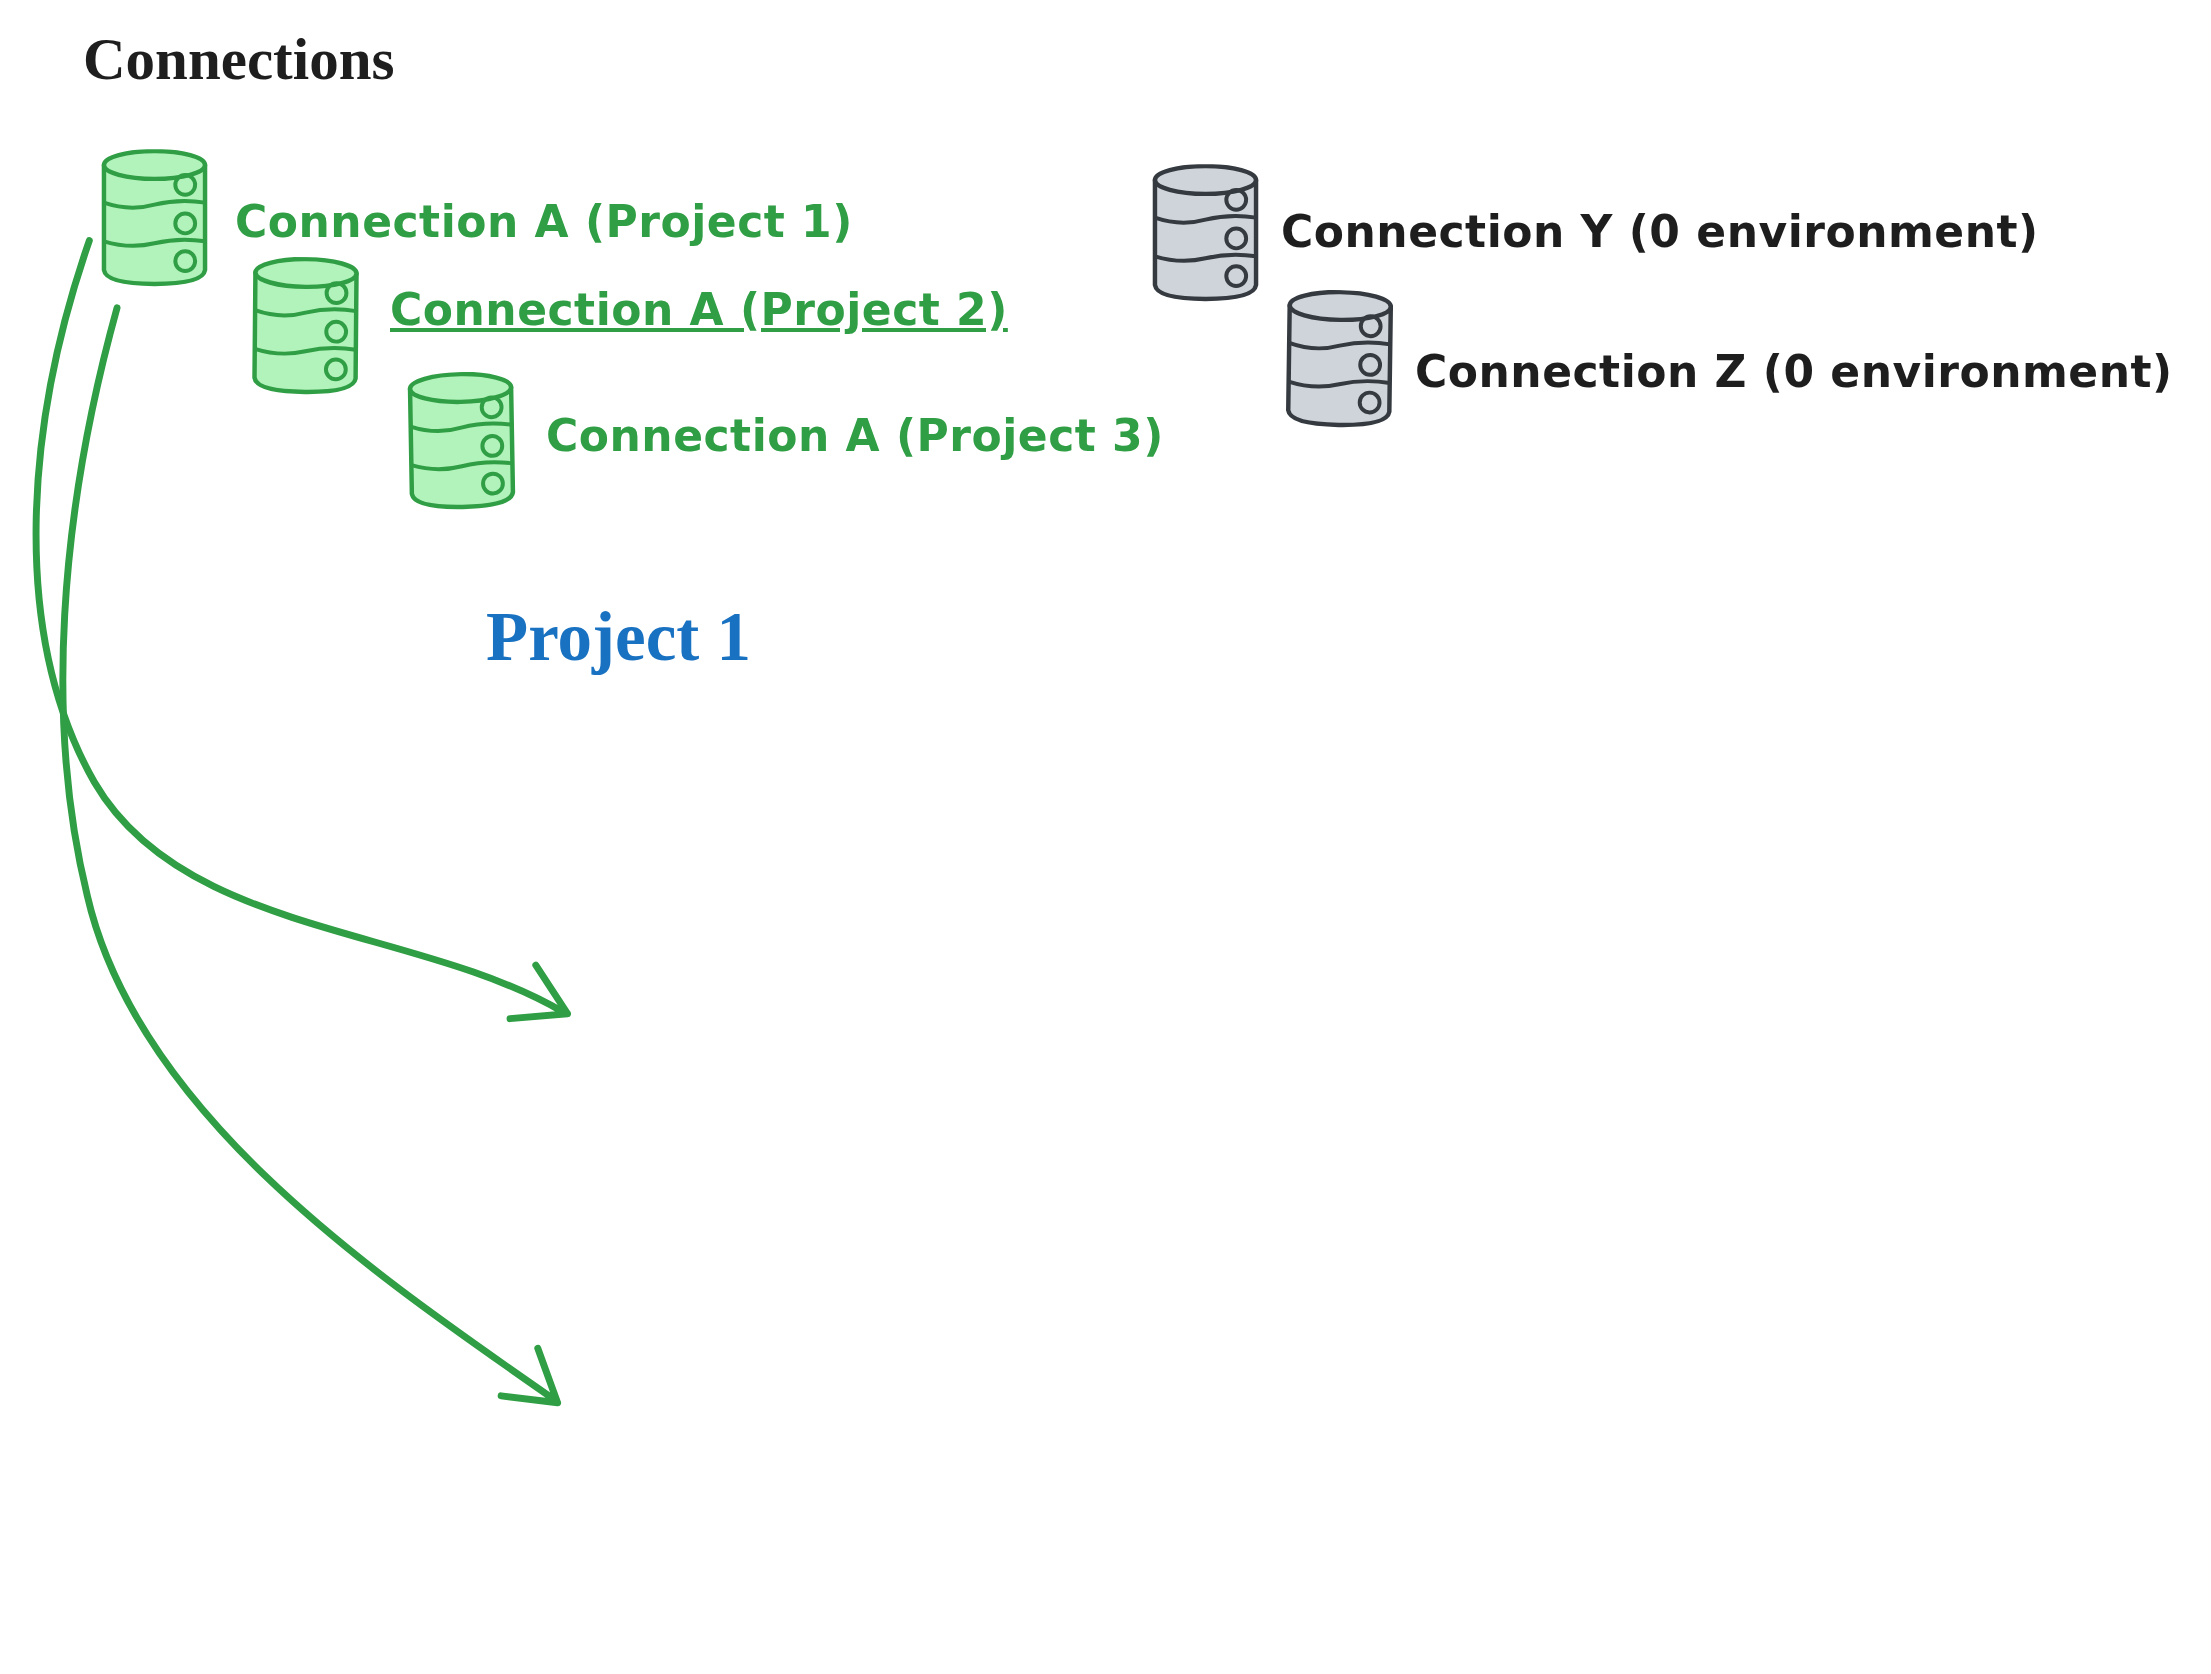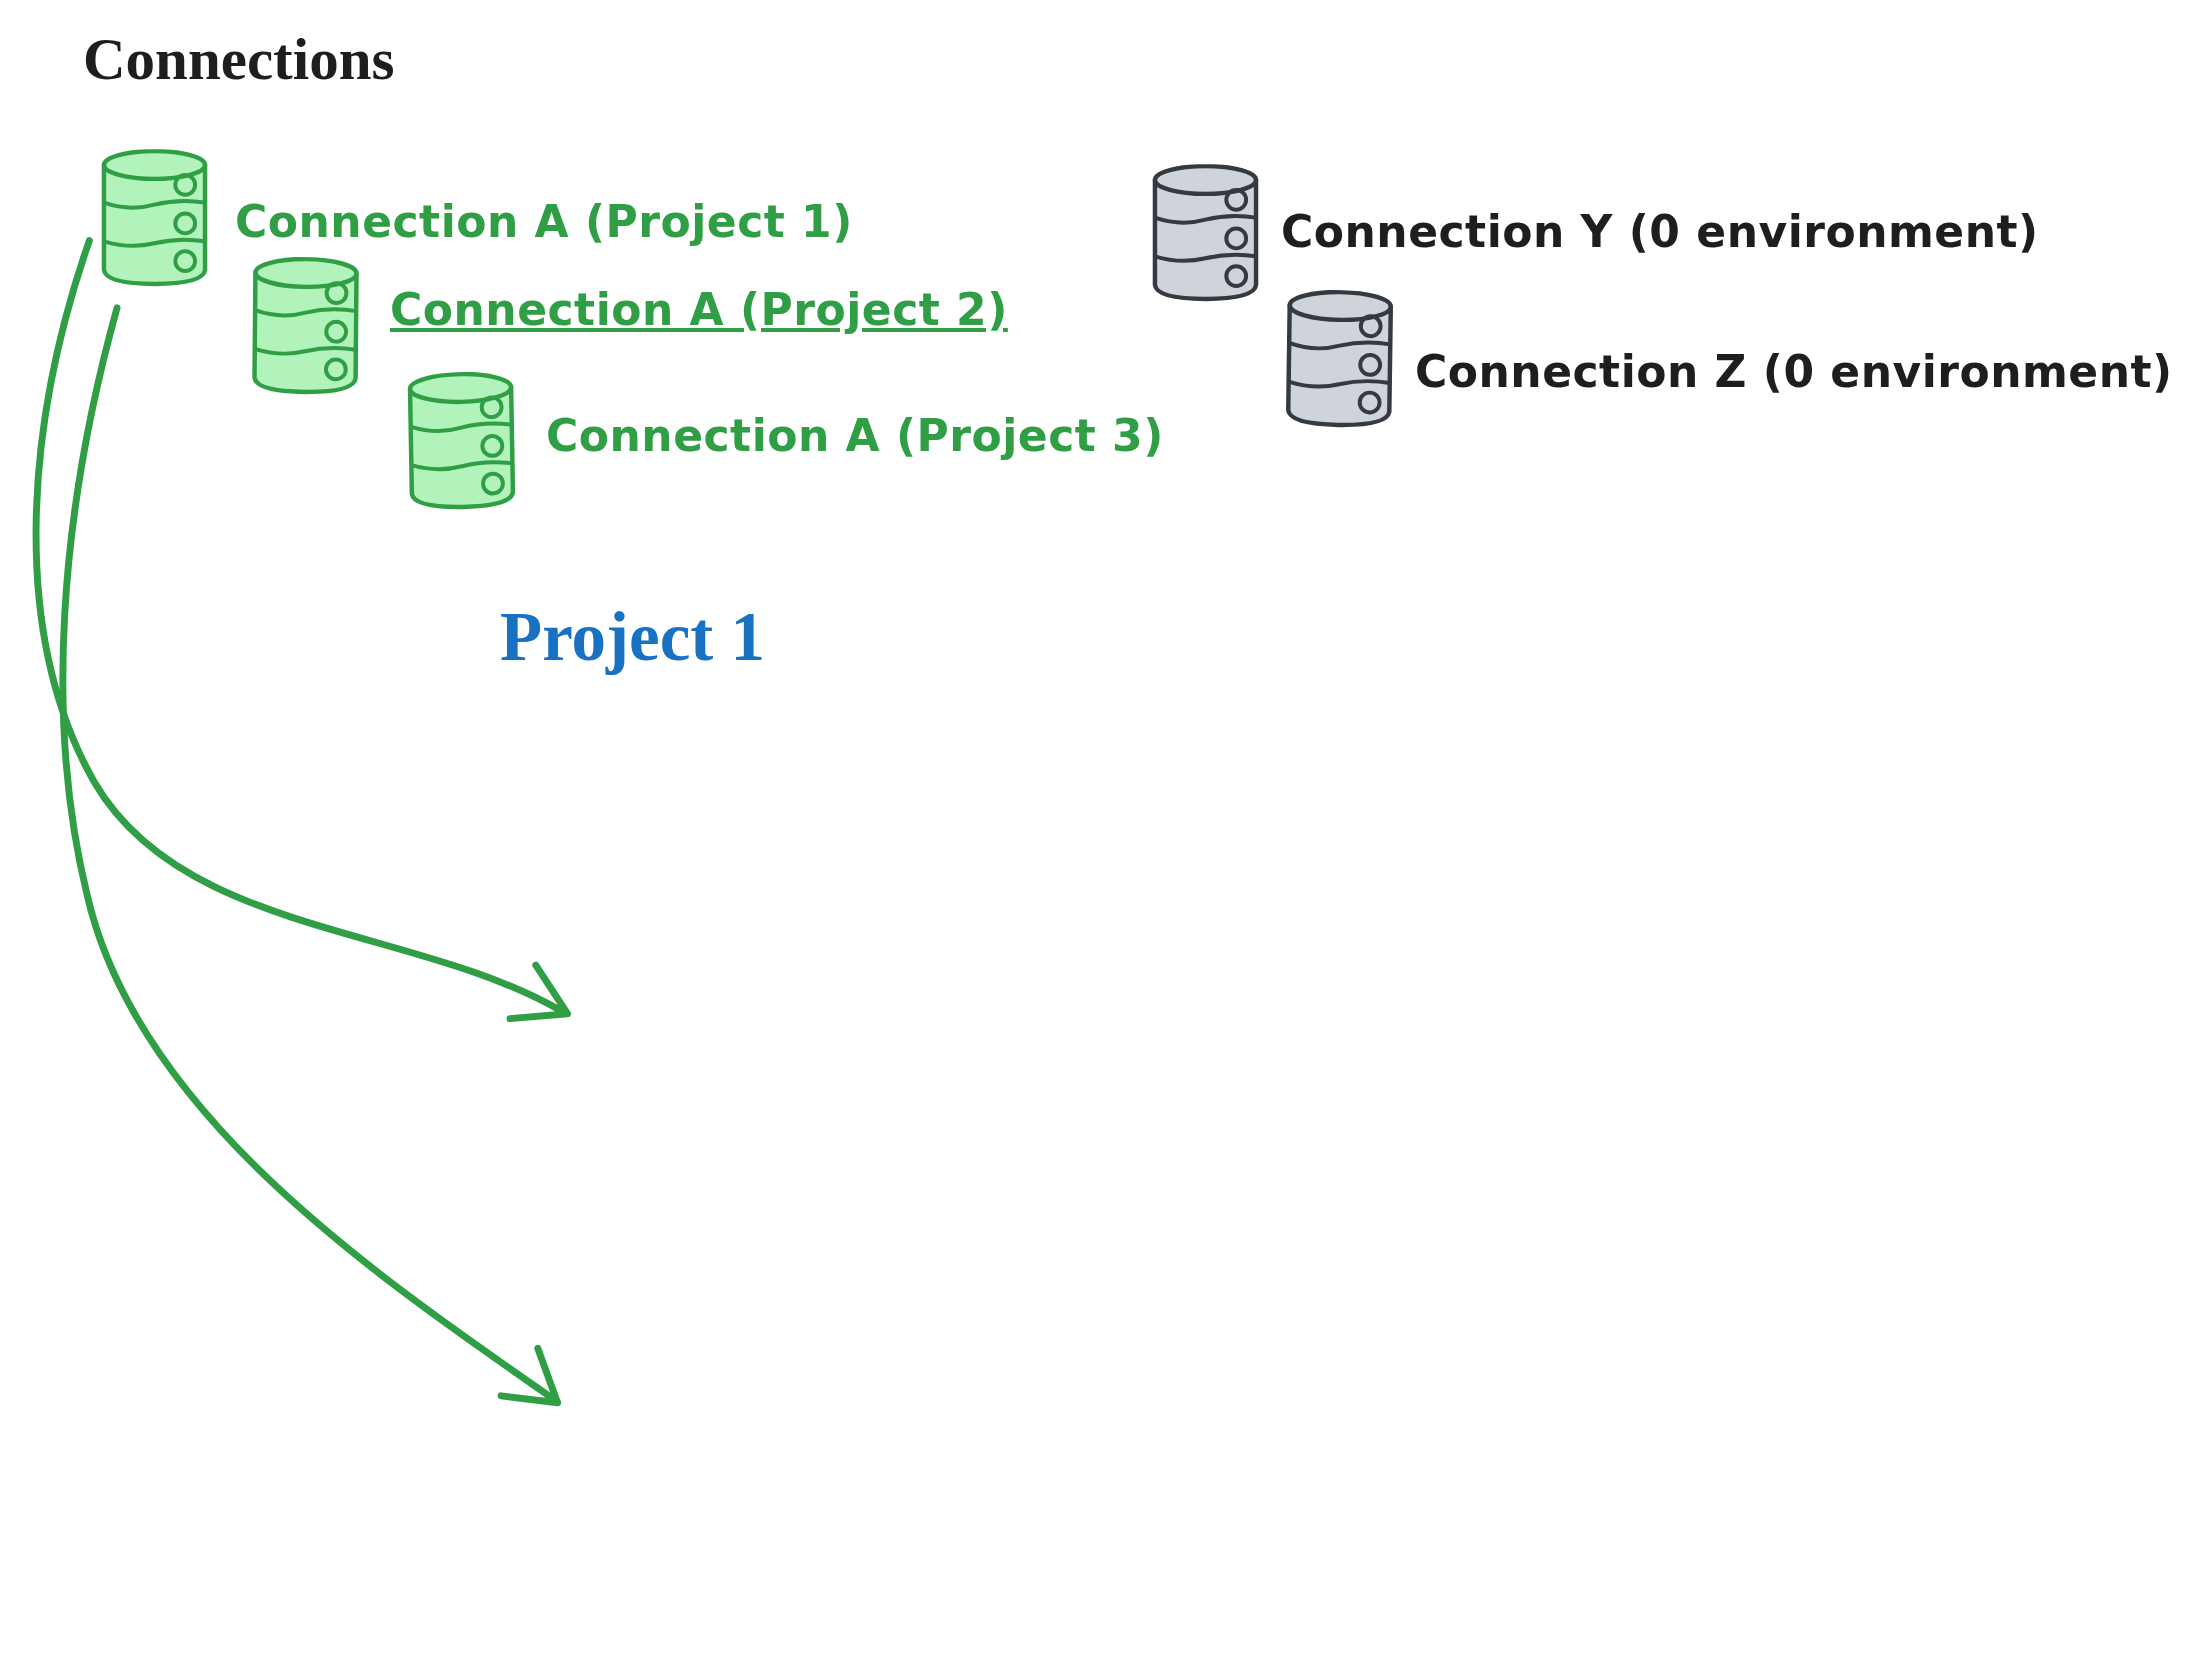--- a/index.html
+++ b/index.html
@@ -9,21 +9,21 @@
     --orange:#f08c00; --orange-fill:#ffec99;
     --red:#e03131;   --ink:#1e1e1e;
   }
   html,body{margin:0;padding:0;background:#fff;}
   .canvas{
     position:relative; width:2212px; height:1674px; background:#ffffff;
     overflow:hidden; font-family:"DejaVu Sans", sans-serif;
   }
   .hand{font-family:Liberation Serif, serif; font-weight:bold;}
   .page-title{position:absolute; left:83px; top:25px; font-size:59px; color:var(--ink); white-space:nowrap;}
-  .project-title{position:absolute; left:500px; top:598px; font-size:69px; color:var(--blue); white-space:nowrap;}
+  .project-title{position:absolute; left:486px; top:598px; font-size:69px; color:var(--blue); white-space:nowrap;}
 
   
   .db{position:absolute; width:111px; height:139px; overflow:visible;}
   .db.green{--db-stroke:var(--green); --db-fill:var(--green-fill);}
   .db.gray {--db-stroke:var(--gray);  --db-fill:var(--gray-fill);}
   .db.c1{left:99px; top:149px;}
   .db.c2{left:250px; top:257px; transform:rotate(.5deg);}
   .db.c3{left:406px; top:372px; transform:rotate(-1deg);}
   .db.cy{left:1150px; top:164px;}
   .db.cz{left:1284px; top:290px; transform:rotate(.8deg);}

